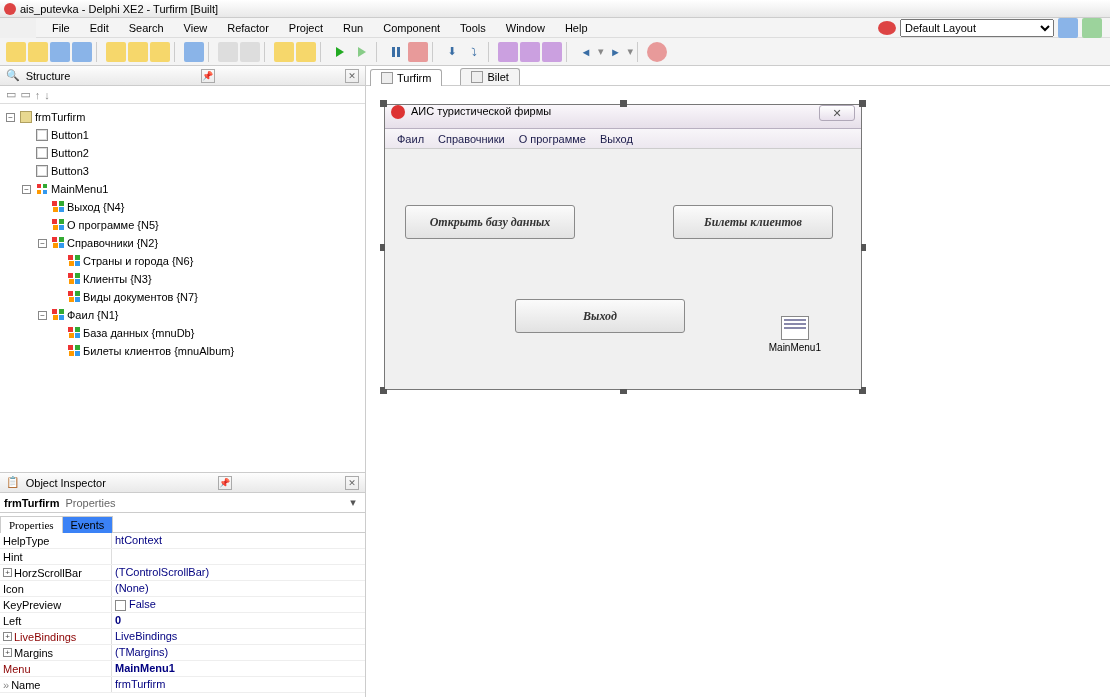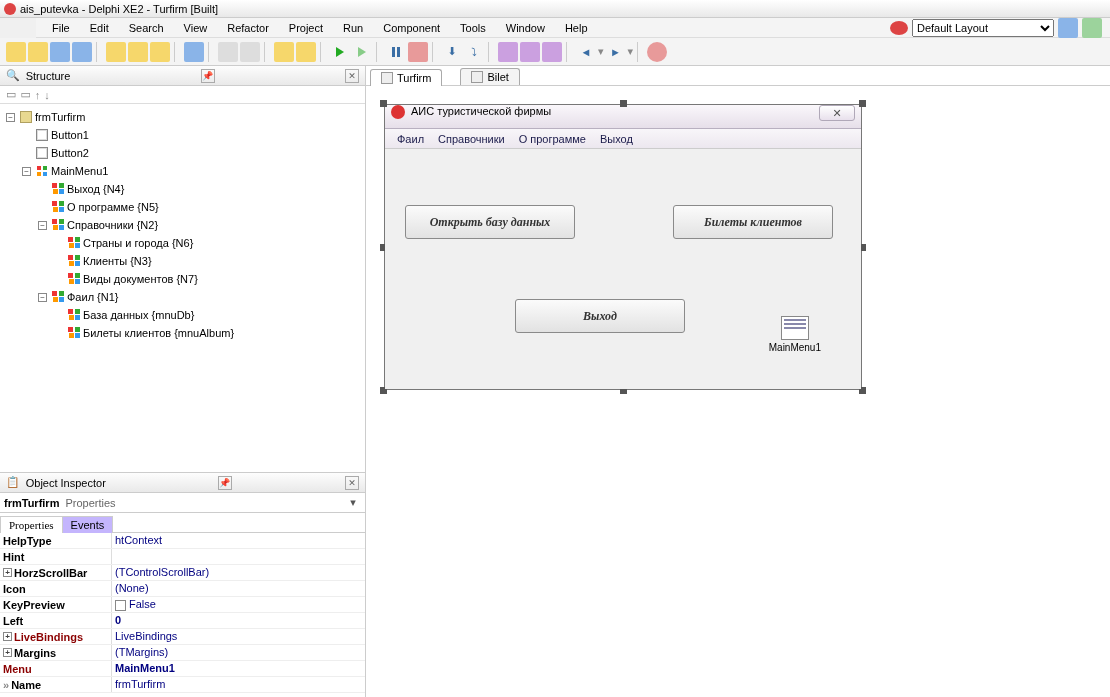--- a/index.html
+++ b/index.html
@@ -6,21 +6,21 @@
 body { background: #f0f0f0; width: 1110px; height: 697px; overflow: hidden; display: flex; flex-direction: column; }
 
 
 .titlebar { height: 18px; background: linear-gradient(#fff,#e8e8e8); border-bottom: 1px solid #ccc; display: flex; align-items: center; padding: 0 4px; gap: 4px; }
 .titlebar .app-icon { width: 12px; height: 12px; background: #d44; border-radius: 50%; }
 
 
 .mainmenu { display: flex; align-items: center; height: 20px; padding: 0 8px; gap: 4px; background: #f4f4f4; border-bottom: 1px solid #ddd; margin-left: 36px; }
 .mainmenu span { padding: 2px 8px; cursor: default; }
 .mainmenu .spacer { flex: 1; }
-.layout-select { height: 18px; width: 142px; font-size: 11px; }
+.layout-select { height: 18px; width: 154px; font-size: 11px; }
 
 
 .toolbar { display: flex; align-items: center; height: 28px; padding: 2px 6px; gap: 2px; background: #f4f4f4; border-bottom: 1px solid #ccc; }
 .tbtn { width: 20px; height: 20px; display: flex; align-items: center; justify-content: center; border: 1px solid transparent; border-radius: 2px; }
 .tsep { width: 6px; height: 20px; border-left: 1px solid #ccc; margin: 0 2px; }
 
 
 .body { flex: 1; display: flex; min-height: 0; }
 .leftcol { width: 366px; display: flex; flex-direction: column; border-right: 1px solid #ccc; background: #fff; }
 
@@ -42,25 +42,25 @@
 .ico-mitem { width:12px;height:12px;position:relative;}
 .ico-mitem:before{content:'';position:absolute;width:5px;height:5px;background:#e33;left:0;top:0;}
 .ico-mitem:after{content:'';position:absolute;width:5px;height:5px;background:#3a3;right:0;top:0;box-shadow:-6px 6px 0 #f90,0 6px 0 #39e;}
 
 
 .object-inspector { height: 225px; border-top: 1px solid #ccc; display:flex; flex-direction:column; }
 .oi-combo { height: 20px; border-bottom:1px solid #ccc; display:flex; align-items:center; padding:0 4px; gap:6px;}
 .oi-combo b{font-weight:bold;}
 .oi-combo .dd{margin-left:auto;width:16px;text-align:center;color:#555;}
 .oi-tabs { display:flex; height:20px; border-bottom:1px solid #ccc; align-items:flex-end;}
-.oi-tab { padding:2px 8px; border:1px solid #ccc; border-bottom:none; background:#c4b5fd; margin-right:-1px; position:relative; top:1px;}
+.oi-tab { padding:2px 8px; border:1px solid #ccc; border-bottom:none; background:#3b82f6; margin-right:-1px; position:relative; top:1px;}
 .oi-tab.active{ background:#fff;font-family:Liberation Serif, serif; }
 .oi-grid { flex:1; overflow:auto; }
 .oi-row { display:flex; height:16px; border-bottom:1px solid #eee;}
-.oi-cell-name { width:112px; padding:1px 3px; border-right:1px solid #ddd; display:flex; align-items:center; gap:2px; color:#000;font-weight:bold;}
+.oi-cell-name { width:112px; padding:1px 3px; border-right:1px solid #ddd; display:flex; align-items:center; gap:2px; color:#000;}
 .oi-cell-name.red{color:#8b0000;}
 .oi-cell-val { flex:1; padding:1px 3px; color:#000080;}
 .oi-cell-val.bold{font-weight:bold;}
 .oi-exp { width:9px;height:9px;border:1px solid #888;font-size:8px;line-height:7px;text-align:center;color:#444;}
 .oi-chk{width:11px;height:11px;border:1px solid #888;display:inline-block;margin-right:3px;background:#fff;vertical-align:middle;}
 
 
 .rightcol { flex:1; display:flex; flex-direction:column; background:#fff; }
 .design-tabs { height:20px; border-bottom:1px solid #ccc; display:flex; align-items:flex-end; padding-left:4px;gap:16px;}
 .dtab { display:flex; align-items:center; gap:4px; padding:2px 10px; border:1px solid #aaa; border-bottom:none; background:#f4f4f4; margin-right:2px; border-radius:3px 3px 0 0;}
@@ -206,20 +206,27 @@
                   <span class="noexp"></span>
                   <span class="ico-btn"></span>
                   <span>Button1</span>
                 </div>
               </li>
             <li>
                 <div class="node">
                   <span class="noexp"></span>
                   <span class="ico-btn"></span>
                   <span>Button2</span>
+                </div>
+              </li>
+            <li>
+                <div class="node">
+                  <span class="noexp"></span>
+                  <span class="ico-btn"></span>
+                  <span>Button3</span>
                 </div>
               </li>
             <li>
               <div class="node">
                   <span class="twisty">−</span>
                   <span class="ico-mm">
                     <b></b>
                     <b></b>
                     <b></b>
                     <b></b>

